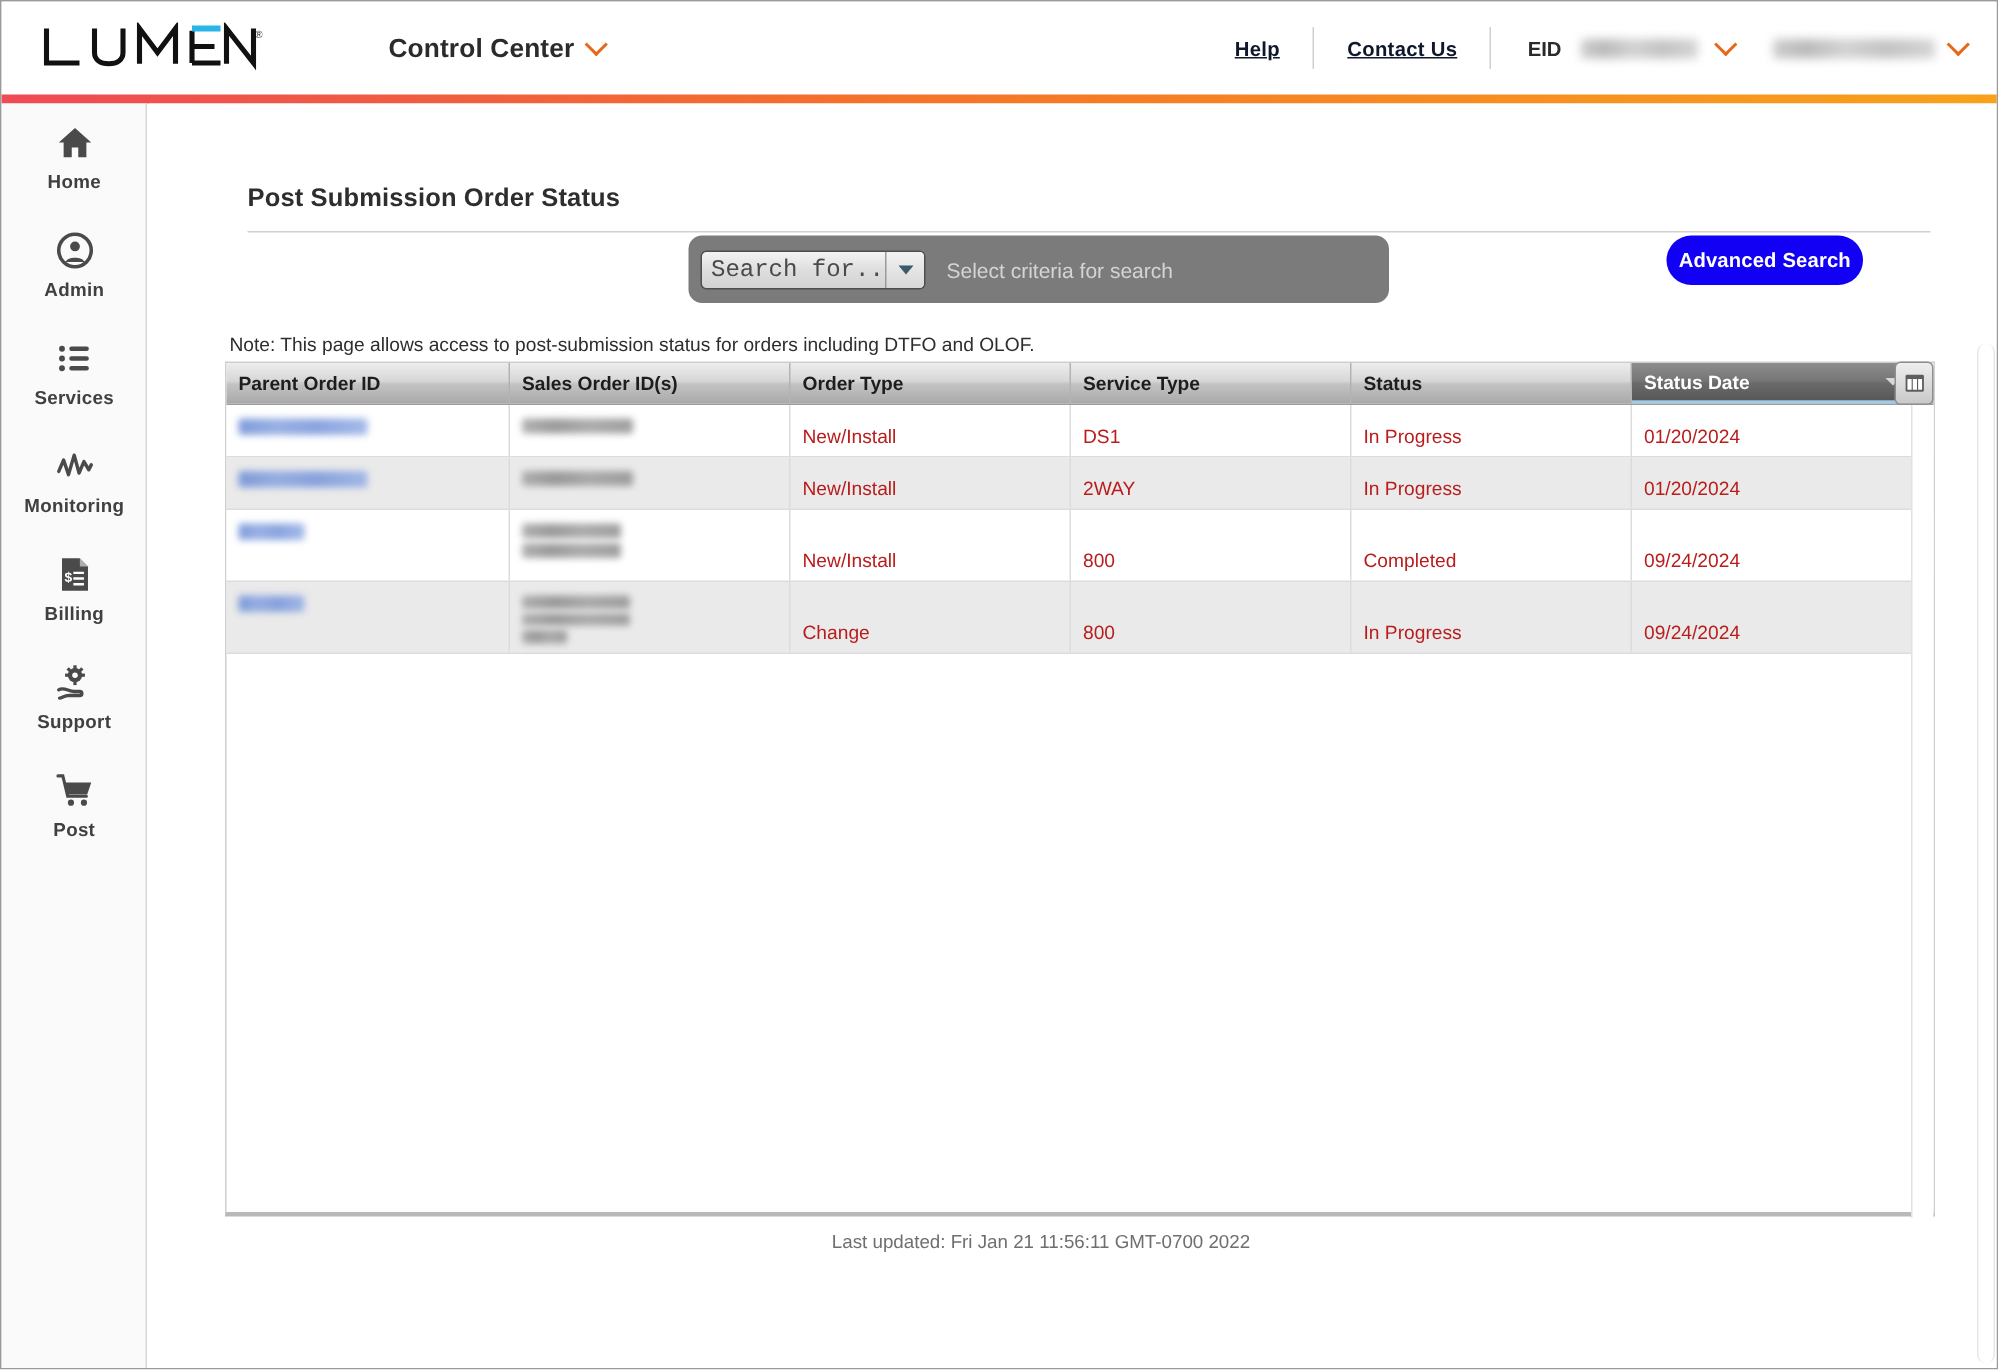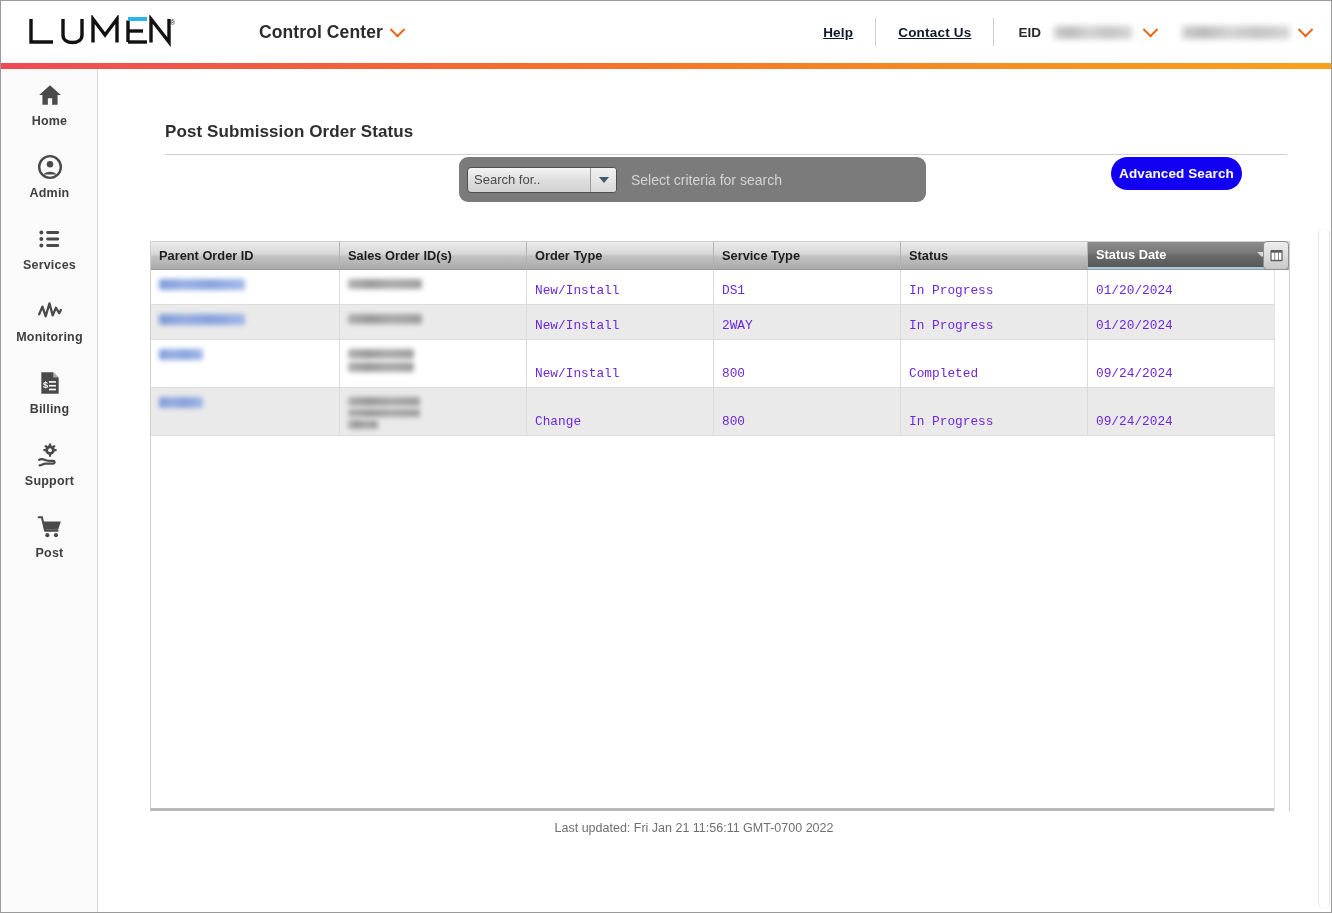--- a/index.html
+++ b/index.html
@@ -174,24 +174,25 @@
     position: relative;
     width: 150px; height: 26px;
     border: 1px solid #4f4f4f;
     border-radius: 4px;
     background: linear-gradient(180deg,#f4f4f4,#dedede 50%,#d2d2d2);
     display: flex; align-items: center;
     cursor: pointer;
     overflow: hidden;
   }
   .sel-text {
-    font-size: 13px;
+    font-size: 16px;
     color: #4a4a4a;
     padding-left: 6px;
     flex: 1;
+    font-family: Liberation Mono, monospace;
   }
   .sel-arrow-box {
     width: 26px; height: 100%;
     border-left: 1px solid #9b9b9b;
     background: linear-gradient(180deg,#f2f2f2,#d8d8d8);
     display: flex; align-items: center; justify-content: center;
   }
   .sel-arrow {
     width: 0; height: 0;
     border-left: 5px solid transparent;
@@ -291,24 +292,23 @@
   .grid-row {
     display: flex;
     border-bottom: 1px solid #dcdcdc;
     background: #ffffff;
   }
   .grid-row.alt { background: #eaeaea; }
   .gcell {
     display: flex; align-items: flex-end;
     padding: 0 0 6px 8px;
     font-size: 12.8px;
-    color: #6d28d9;
+    color: #b91c1c;
     border-right: 1px solid #dcdcdc;
     overflow: hidden;
-    font-family: Liberation Mono, monospace;
   }
   .gcell.linkcell { align-items: flex-start; padding-top: 9px; }
   .gcell.sidcell { align-items: flex-start; padding-top: 9px; flex-direction: column; gap: 3px; }
   .blur-link {
     display: inline-block;
     height: 11px;
     border-radius: 2px;
     background: linear-gradient(90deg,#6d8fd6,#8aa5e0 30%,#7a97da 60%,#96b0e6);
     filter: blur(2.6px);
     opacity: .88;
@@ -491,20 +491,21 @@
           <span class="sel-arrow"></span>
         </span>
       </div>
       <span class="criteria-text">Select criteria for search</span>
     </div>
 
     <button class="adv-btn">Advanced Search</button>
 
     <div class="records-line">Records &lt;-499 - -250&gt; of 4</div>
 
+    <div class="note">Note: This page allows access to post-submission status for orders including DTFO and OLOF.</div>
 
     <div class="grid-wrap">
 
       <div class="grid-header">
         <div class="hcell" style="width:189px">
           <span>Parent Order ID</span>
         </div>
         <div class="hcell" style="width:187px">
           <span>Sales Order ID(s)</span>
         </div>

